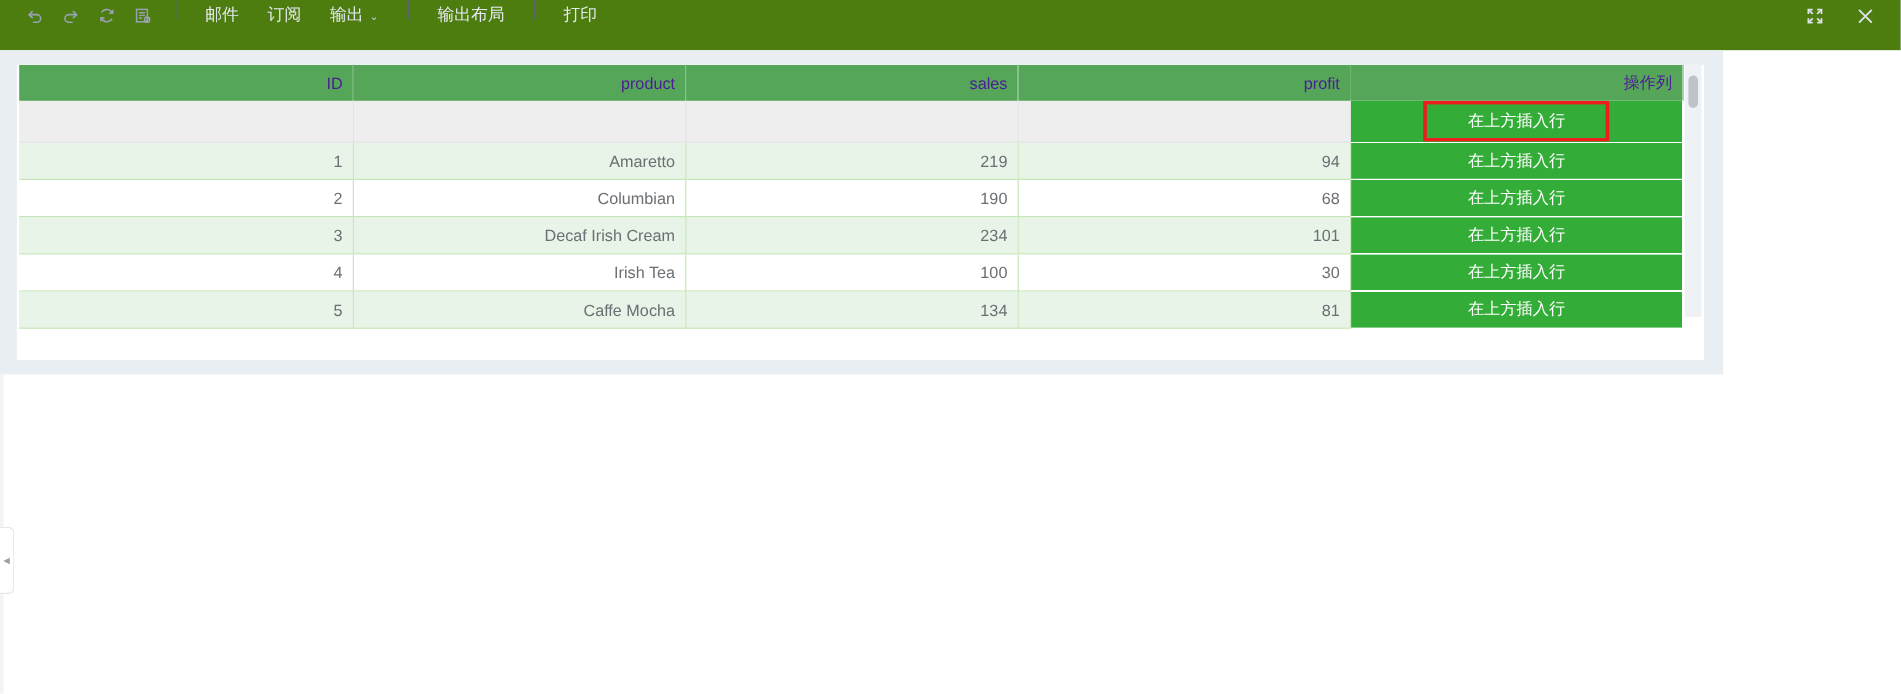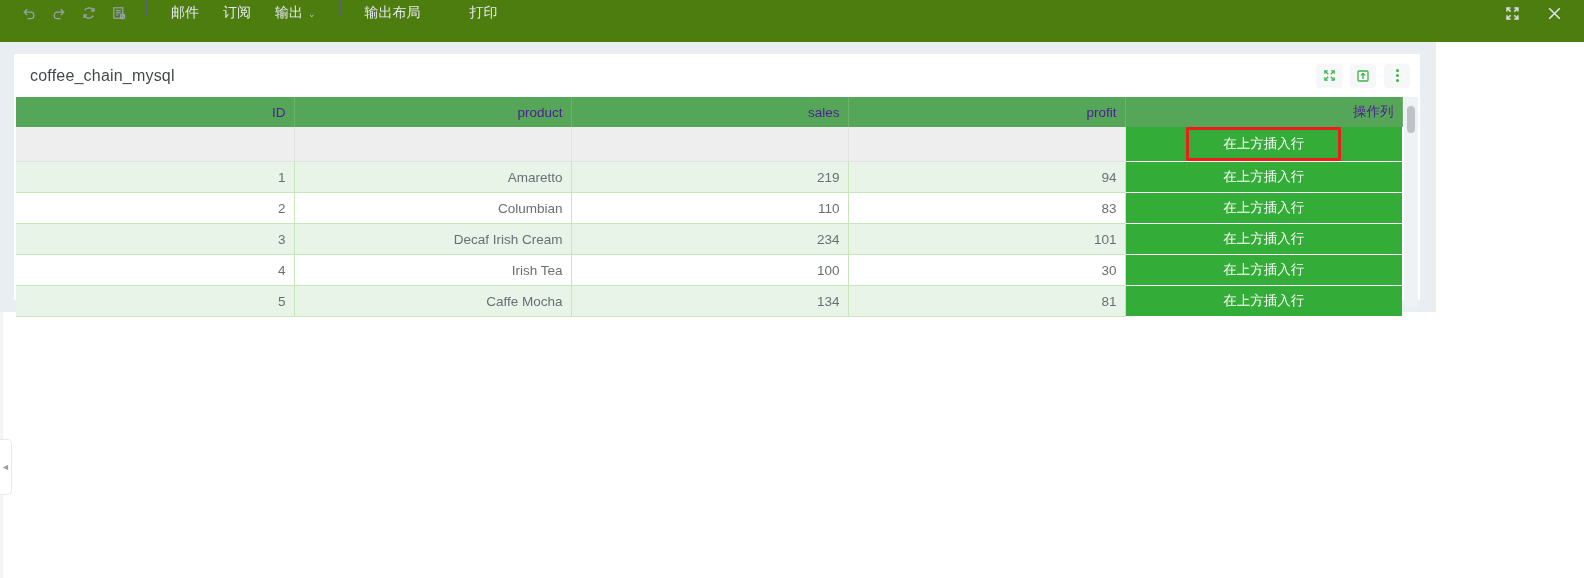--- a/index.html
+++ b/index.html
@@ -308,46 +308,20 @@
   </div>
 </div>
 
 <div class="page">
 
   <div class="canvas-bg"></div>
   <div class="left-rail"></div>
 
   <div class="card">
 
-    <div class="card-head">
-      <div class="card-title">coffee_chain_mysql</div>
-
-      <div class="card-tools">
-        <div class="tool-btn">
-          <svg width="13" height="13" viewBox="0 0 14 14" fill="none" stroke="#3cb44a" stroke-width="1.4">
-            <path d="M2 5.2V2h3.2M12 5.2V2H8.8M2 8.8V12h3.2M12 8.8V12H8.8"></path>
-            <path d="M2.4 2.4 5.6 5.6M11.6 2.4 8.4 5.6M2.4 11.6 5.6 8.4M11.6 11.6 8.4 8.4"></path>
-          </svg>
-        </div>
-        <div class="tool-btn">
-          <svg width="14" height="14" viewBox="0 0 14 14" fill="none" stroke="#3cb44a" stroke-width="1.3">
-            <rect x="2" y="2" width="10" height="10" rx="1"></rect>
-            <path d="M7 10V4.6"></path>
-            <path d="M4.9 6.4 7 4.3l2.1 2.1"></path>
-          </svg>
-        </div>
-        <div class="tool-btn">
-          <span class="dots">
-            <i></i>
-              <i></i>
-              <i></i>
-          </span>
-        </div>
-      </div>
-    </div>
 
     <div class="table-wrap">
       <table class="grid">
         <colgroup>
           <col style="width:278px">
           <col style="width:277px">
           <col style="width:277px">
           <col style="width:277px">
           <col style="width:277px">
         </colgroup>
@@ -378,22 +352,22 @@
             <td>219</td>
             <td>94</td>
             <td class="act">
               <span class="btn-label">在上方插入行</span>
             </td>
           </tr>
 
           <tr class="even">
             <td>2</td>
             <td class="prod">Columbian</td>
-            <td>110</td>
-            <td>83</td>
+            <td>190</td>
+            <td>68</td>
             <td class="act">
               <span class="btn-label">在上方插入行</span>
             </td>
           </tr>
 
           <tr class="odd">
             <td>3</td>
             <td class="prod">Decaf Irish Cream</td>
             <td>234</td>
             <td>101</td>

